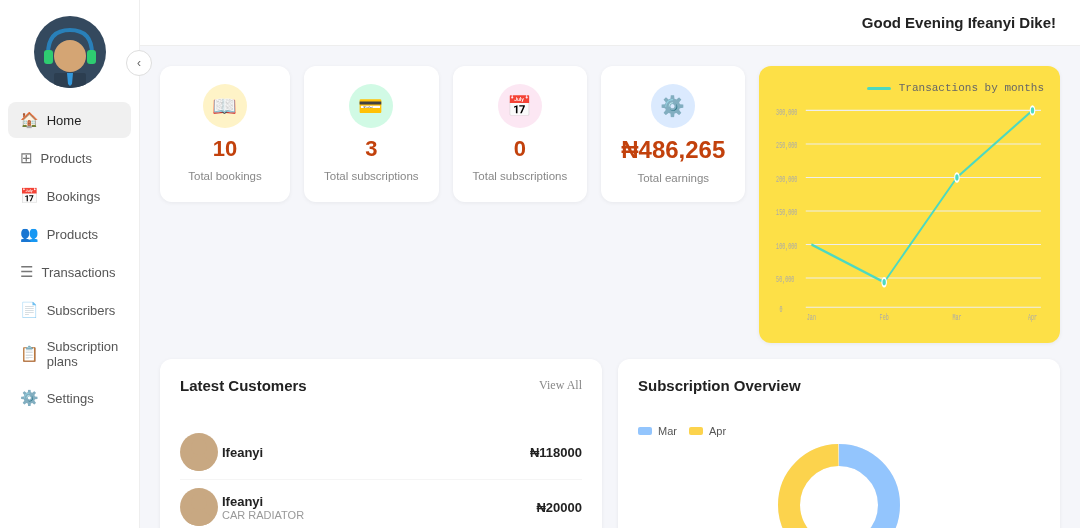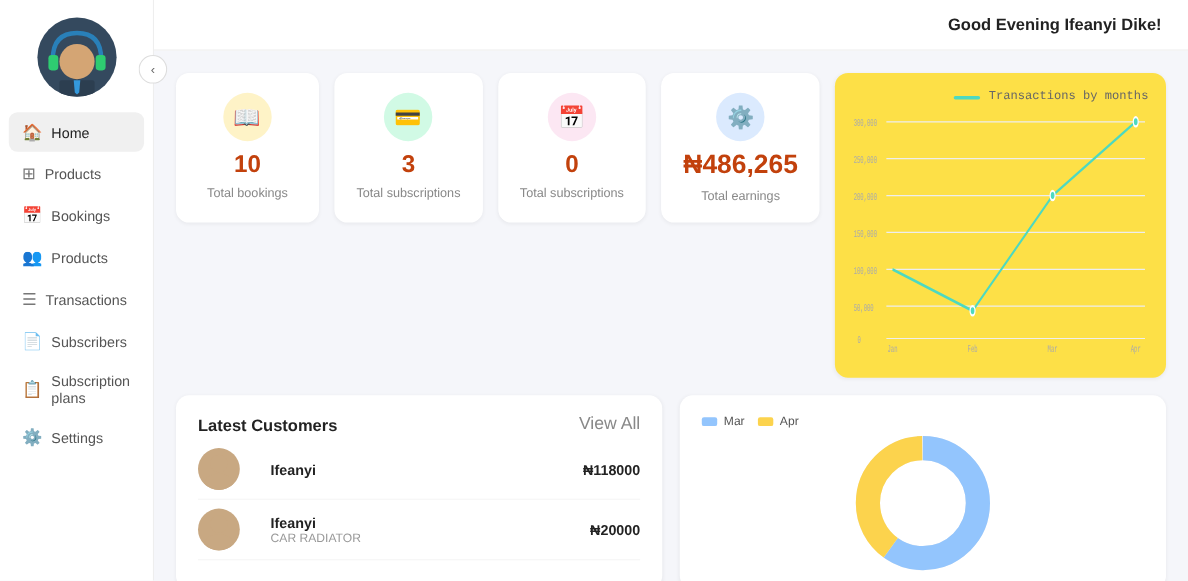--- a/index.html
+++ b/index.html
@@ -190,37 +190,38 @@
       flex: 1;
       background: #fff;
       border-radius: 12px;
       padding: 18px 20px;
       box-shadow: 0 1px 4px rgba(0,0,0,0.06);
     }
     .panel-header {
       display: flex;
       justify-content: space-between;
       align-items: center;
-      margin-bottom: 4px;
+      margin-bottom: 31px;
     }
     .panel-title {
       font-size: 15px;
       font-weight: 700;
       color: #222;
     }
     .view-all-link {
-      font-size: 16px;
+      font-size: 12px;
       color: #888;
       cursor: pointer;
       text-decoration: none;
+      font-family: Liberation Serif, serif;
     }
     .customer-row {
       display: flex;
       align-items: center;
-      gap: 28px;
+      gap: 4px;
       padding: 8px 0;
       border-bottom: 1px solid #f5f5f5;
     }
     .customer-avatar {
       width: 38px;
       height: 38px;
       border-radius: 50%;
       background: #c8a882;
       display: flex;
       align-items: center;
@@ -433,20 +434,23 @@
           </div>
           <div class="customer-info">
             <div class="customer-name">Ifeanyi</div>
             <div class="customer-sub">CAR RADIATOR</div>
           </div>
           <div class="customer-amount">₦20000</div>
         </div>
       </div>
 
       <div class="subscription-overview">
+        <div class="panel-header">
+          <span class="panel-title">Subscription Overview</span>
+        </div>
         <div class="overview-legend">
           <div class="legend-item">
             <div class="legend-dot dot-blue"></div>
             <span>Mar</span>
           </div>
           <div class="legend-item">
             <div class="legend-dot dot-orange"></div>
             <span>Apr</span>
           </div>
         </div>

